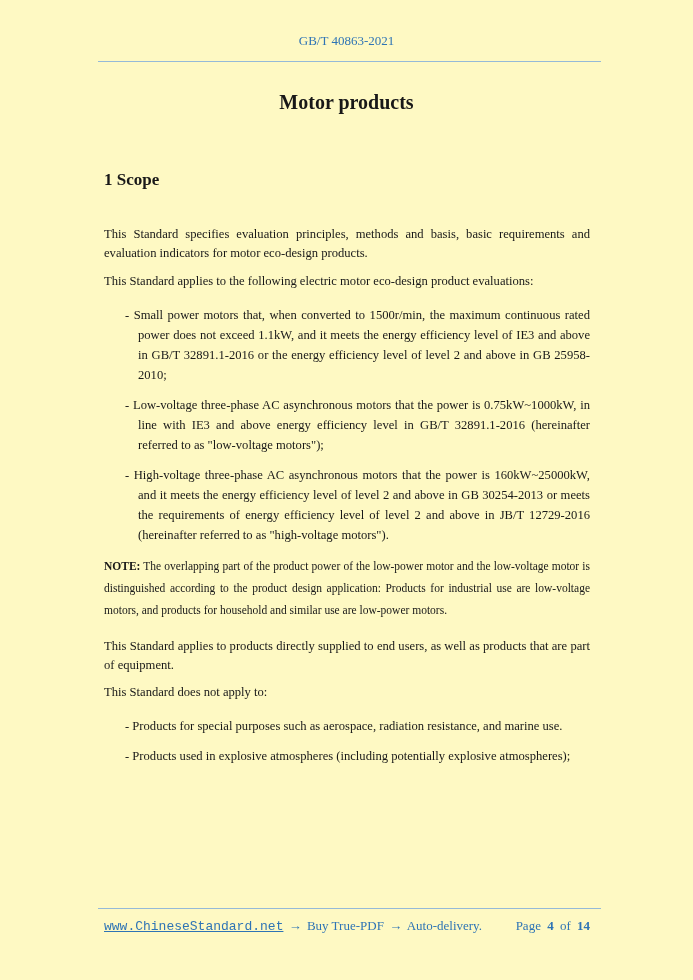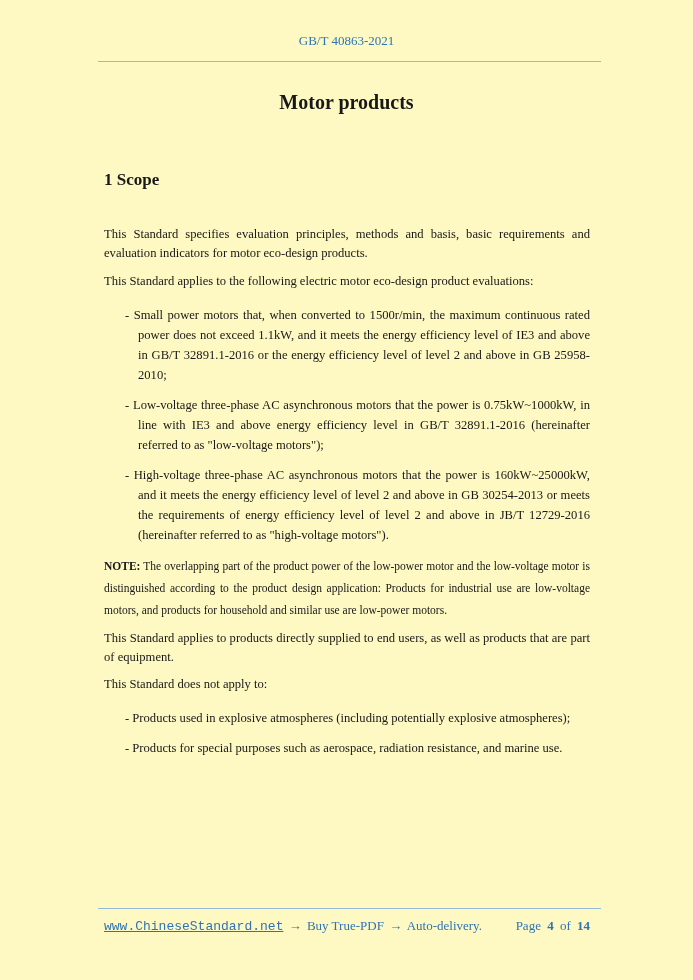--- a/index.html
+++ b/index.html
@@ -54,21 +54,21 @@
     font-weight: bold;
     line-height: 22px;
   }
   .body-para {
     font-size: 12.6px;
     line-height: 19px;
     text-align: justify;
   }
   .para-1 { margin-top: 34px; }
   .para-2 { margin-top: 9px; }
-  .para-3 { margin-top: 8px; }
+  .para-3 { margin-top: 16px; }
   .para-4 { margin-top: 8px; }
   ul.dash-list {
     list-style: none;
     margin-top: 14px;
   }
   ul.excl-list { margin-top: 14px; }
   ul.dash-list li {
     font-size: 12.6px;
     line-height: 20px;
     text-align: justify;
@@ -141,22 +141,22 @@
     <p class="note-para">
       <span class="note-label">NOTE:</span>
       <span>The overlapping part of the product power of the low-power motor and the low-voltage motor is distinguished according to the product design application: Products for industrial use are low-voltage motors, and products for household and similar use are low-power motors.</span>
     </p>
 
     <p class="body-para para-3">This Standard applies to products directly supplied to end users, as well as products that are part of equipment.</p>
 
     <p class="body-para para-4">This Standard does not apply to:</p>
 
     <ul class="dash-list excl-list">
+      <li><span>-</span> <span>Products for special purposes such as aerospace, radiation resistance, and marine use.</span></li>
       <li><span>-</span> <span>Products used in explosive atmospheres (including potentially explosive atmospheres);</span></li>
-      <li><span>-</span> <span>Products for special purposes such as aerospace, radiation resistance, and marine use.</span></li>
     </ul>
 
   </div>
 
   <div class="footer">
     <div class="footer-row">
       <div class="footer-left">
         <a class="footer-link">www.ChineseStandard.net</a>
         <span class="footer-arrow">→</span>
         <span>Buy True-PDF</span>

